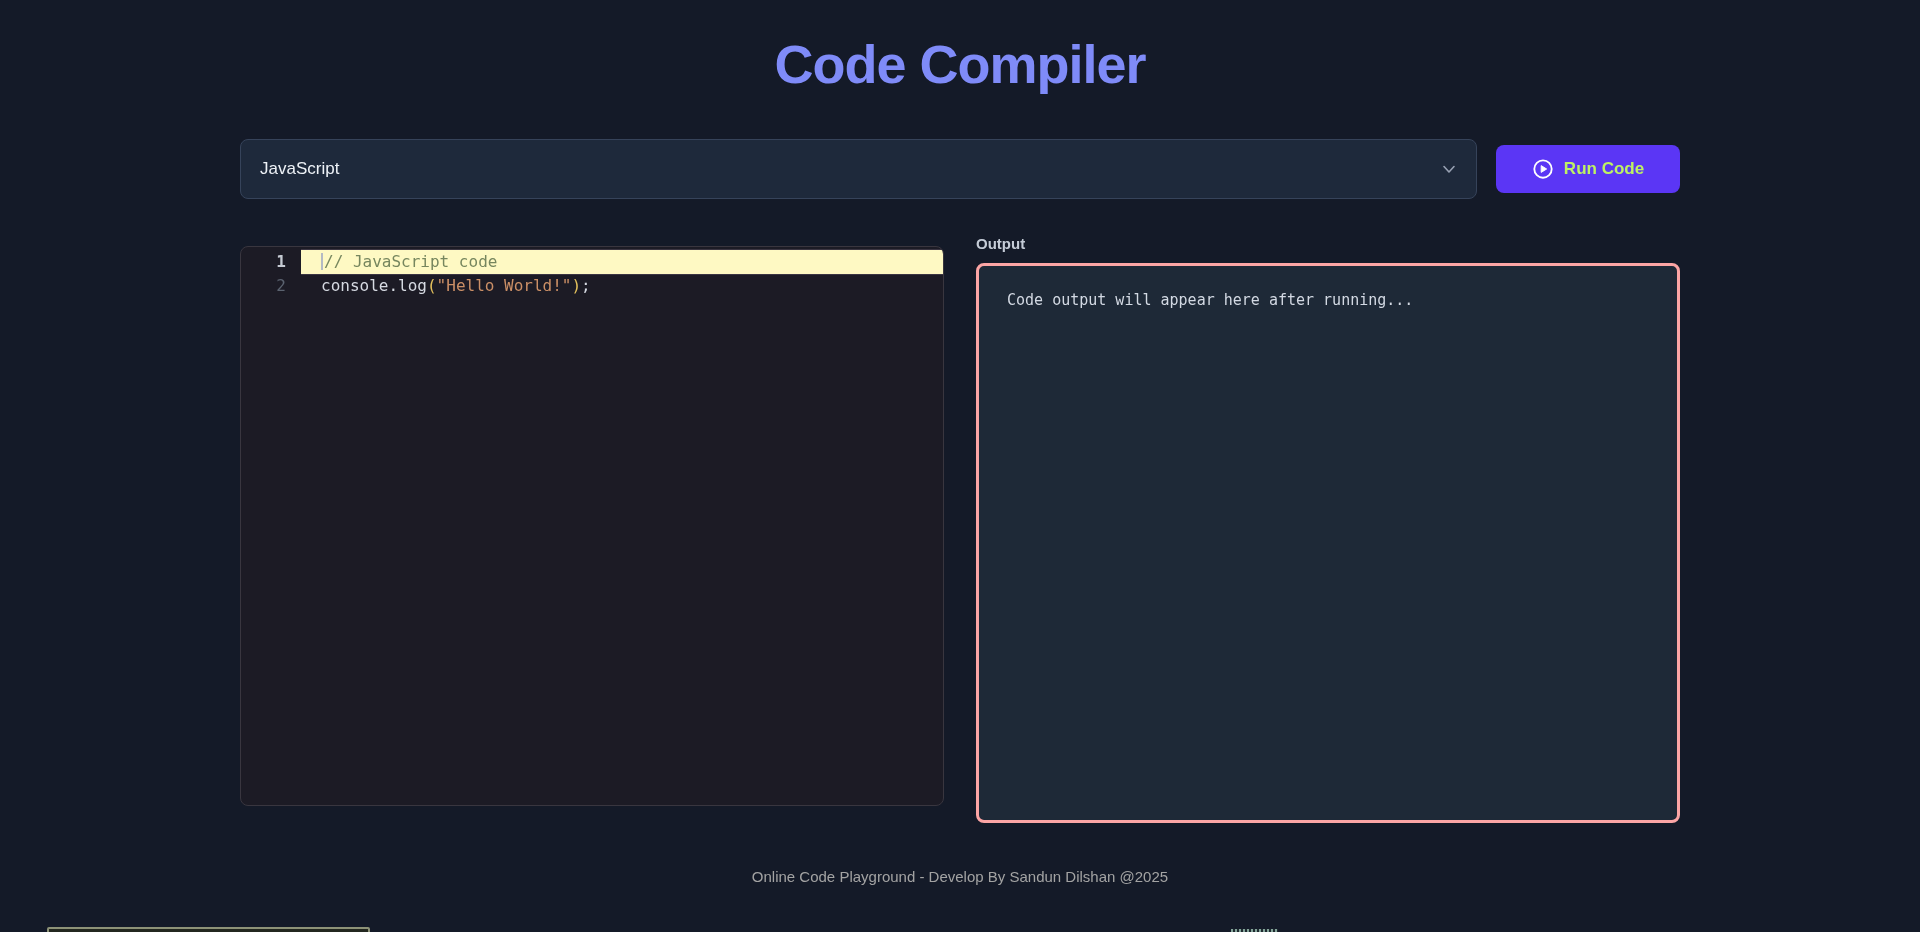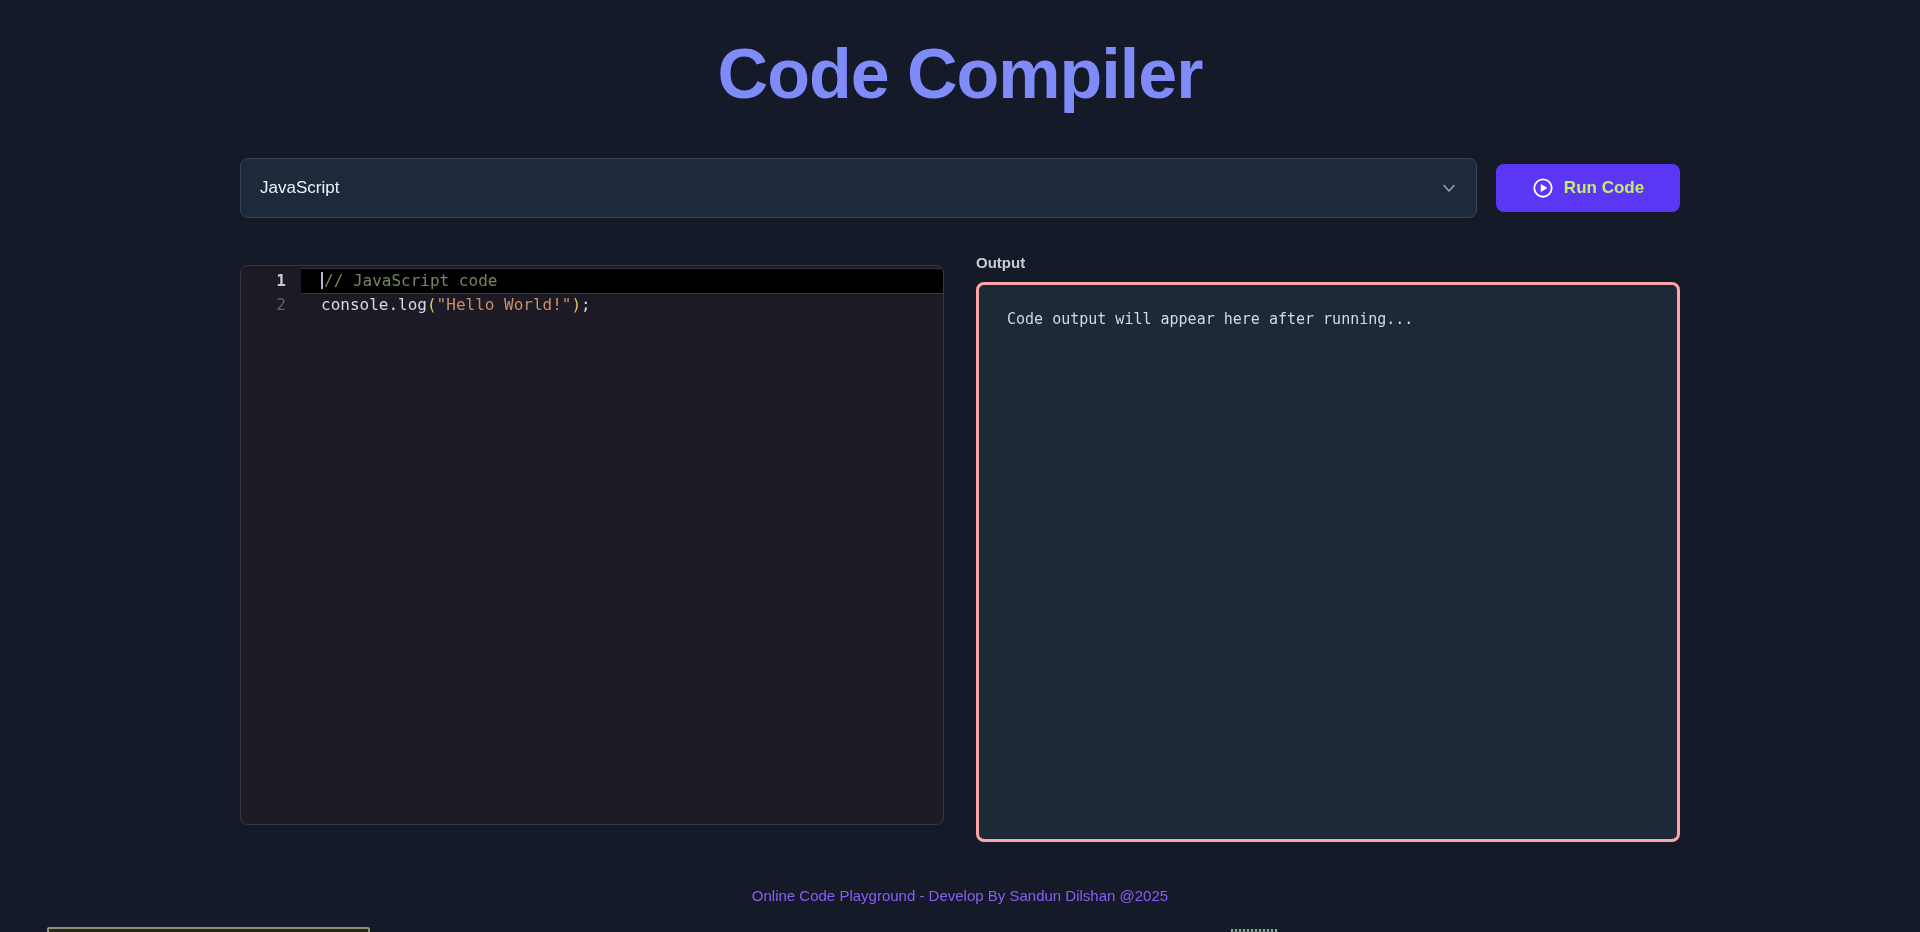--- a/index.html
+++ b/index.html
@@ -9,21 +9,21 @@
     overflow:hidden;
     position:relative;
     font-family:"Liberation Sans", sans-serif;
   }
   .container { width:1440px; margin:0 auto; }
 
   
   .page-title {
     padding-top:33px;
     text-align:center;
-    font-size:70px;
+    font-size:54px;
     font-weight:bold;
     letter-spacing:-1px;
     color:#7f8bf8;
     line-height:1.18;
   }
 
   
   .toolbar { display:flex; gap:19px; margin-top:42px; align-items:center; }
   .select-box {
     flex:1; height:60px;
@@ -60,42 +60,42 @@
     padding-top:3px;
     font-family:"DejaVu Sans Mono", monospace;
     font-size:16px;
     cursor:text;
   }
   .code-line { display:flex; height:24px; line-height:24px; }
   .gutter-num { width:60px; flex:none; text-align:right; padding-right:15px; color:#5b6370; }
   .code-line.active .gutter-num { color:#c5cad3; font-weight:bold; }
   .line-content { flex:1; padding-left:20px; color:#d6dae2; white-space:pre; }
   .code-line.active .line-content {
-    background:#000000;
+    background:#fef9c3;
     box-shadow:0 -1px 0 #3a3542, 0 1px 0 #3a3542;
   }
   .cursor { display:inline-block; width:2px; height:17px; background:#b4bac4; vertical-align:-3px; margin-right:1px; }
   .tok-comment { color:#76865e; }
   .tok-string  { color:#cb8f66; }
   .tok-bracket { color:#e3c05c; }
   .tok-plain   { color:#d6dae2; }
 
   .output-panel {
     height:560px; margin-top:11px;
     background:#1e2937;
     border:3px solid #fca5a5;
     border-radius:8px;
     padding:25px 28px;
     font-family:"DejaVu Sans Mono", monospace;
     font-size:15px;
     color:#d3d9e3;
   }
 
   
-  .footer { margin-top:45px; text-align:center; color:#8b5cf6; font-size:15px; }
+  .footer { margin-top:45px; text-align:center; color:#a3a3a3; font-size:15px; }
 
   
   .frag-bar {
     position:absolute; left:47px; top:927px; width:323px; height:12px;
     background:#23271f; border:2px solid #8d9277; border-radius:2px;
   }
   .frag-ticks {
     position:absolute; left:1231px; top:929px; width:47px; height:8px;
     background:repeating-linear-gradient(90deg, #84a49a 0 2px, #1e2a30 2px 4px);
   }

